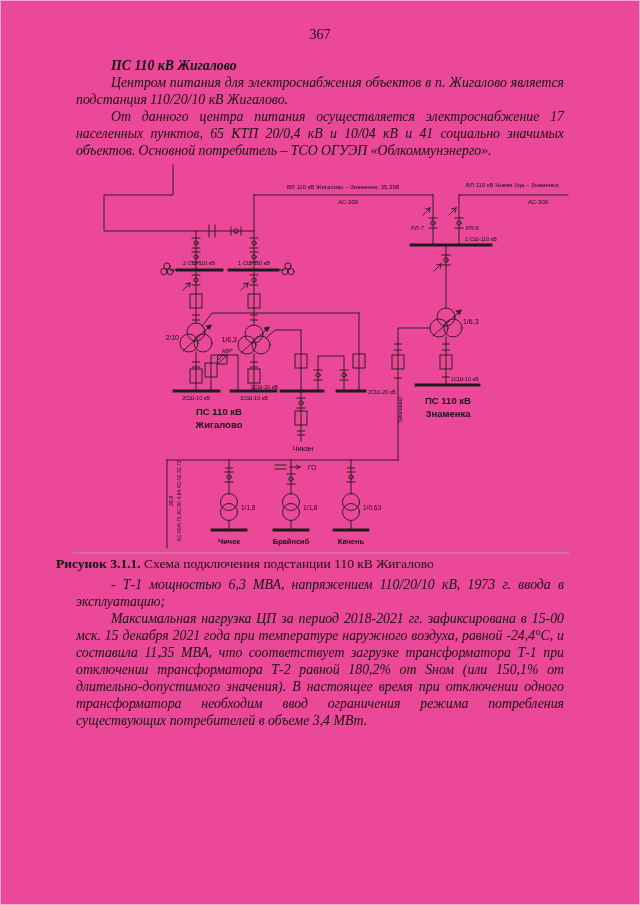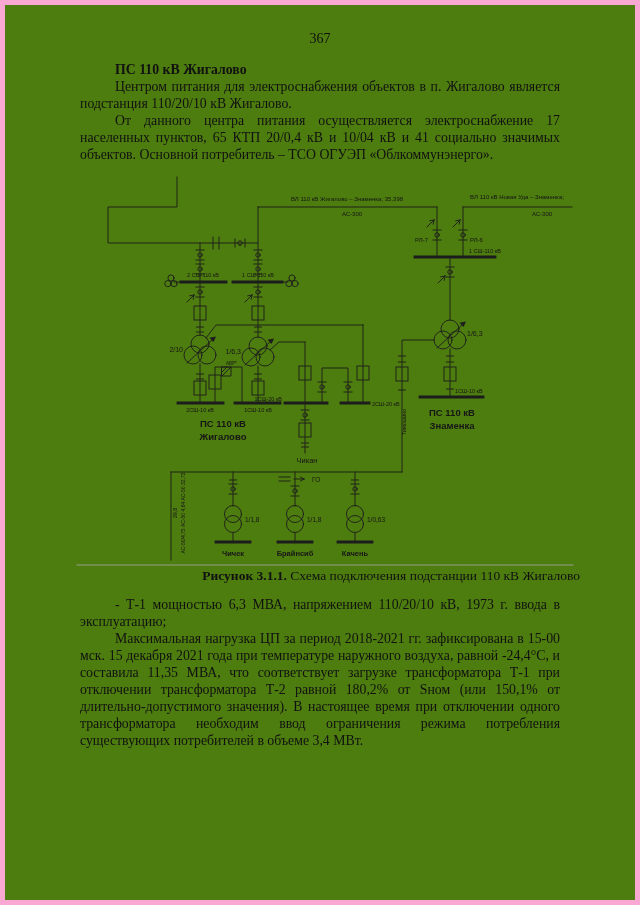--- a/index.html
+++ b/index.html
@@ -1,22 +1,22 @@
 <!DOCTYPE html>
 <html><head>
 <meta charset="utf-8">
 <style>
   html,body{margin:0;padding:0;background:#888;}
-  .page{position:relative;width:640px;height:905px;background:#4d7c0f;border:5px solid #f9a8d4;
+  .page{position:relative;width:640px;height:905px;background:#ec4899;border:1px solid #f9a8d4;
         box-sizing:border-box;font-family:"Liberation Serif",serif;color:#111;overflow:hidden;}
   .pagenum{margin-top:26px;text-align:center;font-size:14px;}
-  .body-text{margin:12px 75px;}
+  .body-text{margin:4px 75px;font-style:italic;}
   .body-text p{margin:0;font-size:13.8px;line-height:17px;text-align:justify;text-indent:35px;}
   .body-text p.head{font-weight:bold;margin-top:14px;text-align:left;}
-  .caption{margin:1px 55px 2px 55px;text-align:right;font-size:13.5px;line-height:16px;}
+  .caption{margin:1px 55px 2px 55px;text-align:left;font-size:13.5px;line-height:16px;}
   figure{margin:0 0 0 70px;padding:0;height:392px;}
   
   svg .st, svg line, svg path, svg rect, svg circle{stroke:#1c1c1c;fill:none;stroke-width:0.9;stroke-linecap:square;}
   svg .bus{stroke-width:2.8;}
   svg .f{fill:#1c1c1c;stroke:none;}
   svg .faint{stroke:#aaa;stroke-width:0.8;}
   svg text{font-family:"Liberation Sans",sans-serif;fill:#161616;stroke:none;}
   svg text.b{font-weight:bold;}
 </style>
 </head>

